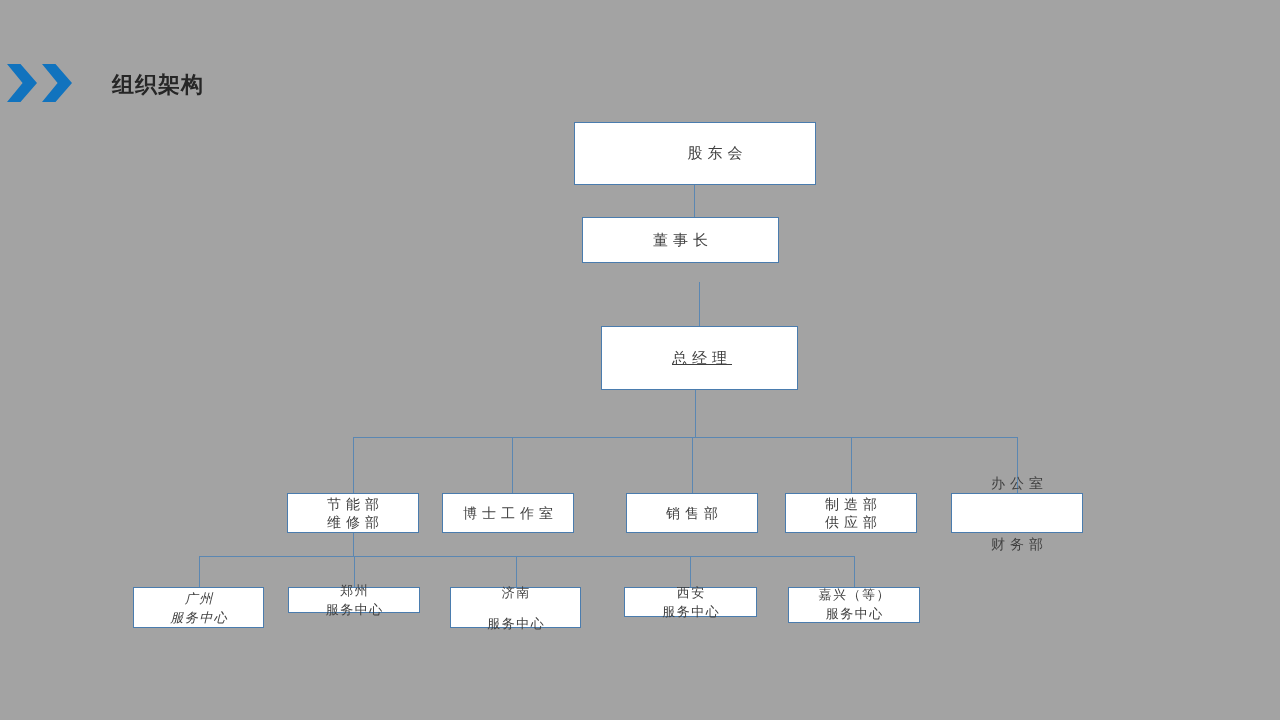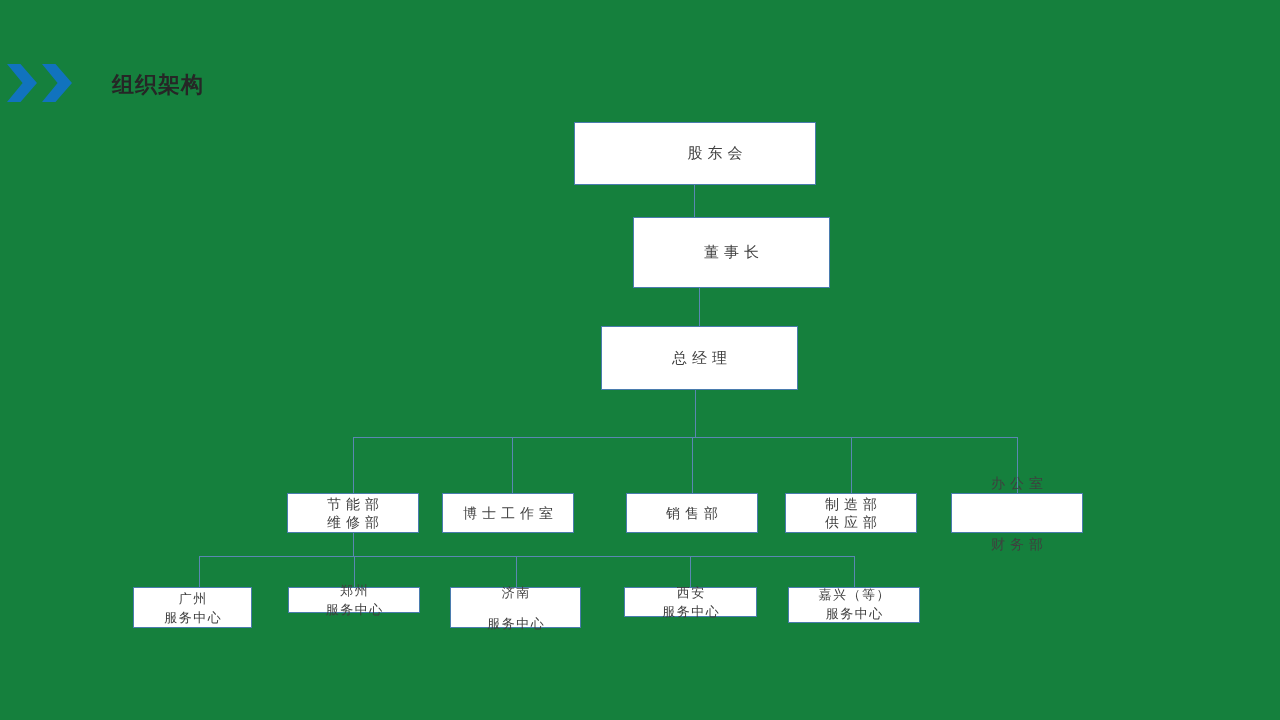--- a/index.html
+++ b/index.html
@@ -3,21 +3,21 @@
 <meta charset="utf-8">
 <style>
   * { margin: 0; padding: 0; box-sizing: border-box; }
   html, body { background: #e8e8e8; }
   body { font-family: "Liberation Sans", "DejaVu Sans", sans-serif; }
 
   .slide {
     position: relative;
     width: 1280px;
     height: 720px;
-    background: #15803d;
+    background: #a3a3a3;
     overflow: hidden;
     margin: 0 auto;
   }
 
   
   .header { position: absolute; left: 0; top: 0; width: 100%; height: 120px; }
   .chevrons { position: absolute; left: 7px; top: 64px; display: flex; }
   .chevron {
     width: 30px; height: 38px;
     background: #1173BE;
@@ -45,28 +45,28 @@
     text-align: center;
     z-index: 2;
   }
   .node span { display: block; }
   .lvl-top  { font-size: 15px; letter-spacing: 5px; text-indent: 5px; }
   .lvl-mid  { font-size: 14px; letter-spacing: 5px; text-indent: 5px; line-height: 18px; }
   .lvl-bot  { font-size: 13px; letter-spacing: 1.5px; text-indent: 1.5px; line-height: 19px; }
 
   
   .n-shareholders       { left: 574px; top: 122px; width: 242px; height: 63px; padding-left: 40px; }
-  .n-chairman           { left: 633px; top: 217px; width: 197px; height: 71px; }
-  .n-general-manager    { left: 601px; top: 326px; width: 197px; height: 64px; }
+  .n-chairman           { left: 582px; top: 217px; width: 197px; height: 46px; }
+  .n-general-manager    { left: 601px; top: 326px; width: 197px; height: 64px; text-decoration: underline; }
   .n-energy             { left: 287px; top: 493px; width: 132px; height: 40px; }
   .n-doctor             { left: 442px; top: 493px; width: 132px; height: 40px; }
   .n-sales              { left: 626px; top: 493px; width: 132px; height: 40px; }
   .n-manufacturing      { left: 785px; top: 493px; width: 132px; height: 40px; }
   .n-office             { left: 951px; top: 493px; width: 132px; height: 40px; gap: 43px; }
-  .n-guangzhou          { left: 133px; top: 587px; width: 119px; height: 41px; }
+  .n-guangzhou          { left: 133px; top: 587px; width: 131px; height: 41px; font-style: italic; }
   .n-zhengzhou          { left: 288px; top: 587px; width: 132px; height: 26px; }
   .n-jinan              { left: 450px; top: 587px; width: 131px; height: 41px; gap: 12px; }
   .n-xian               { left: 624px; top: 587px; width: 133px; height: 30px; }
   .n-jiaxing            { left: 788px; top: 587px; width: 132px; height: 36px; font-family: Liberation Mono, monospace; }
 
   
   .cv, .ch { position: absolute; background: #5B87B2; z-index: 1; }
   .cv { width: 1px; }
   .ch { height: 1px; }
 

